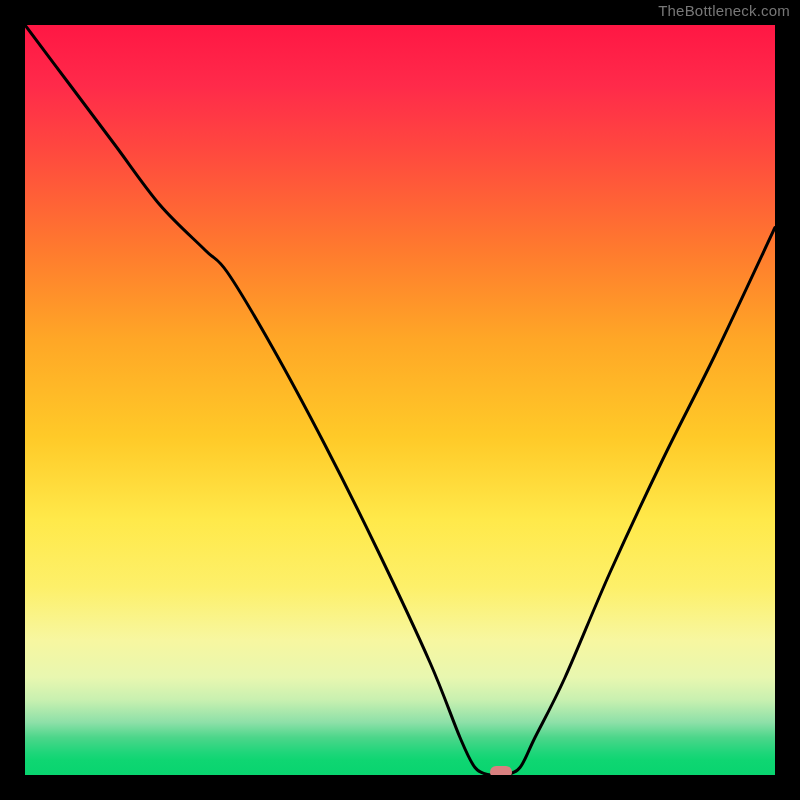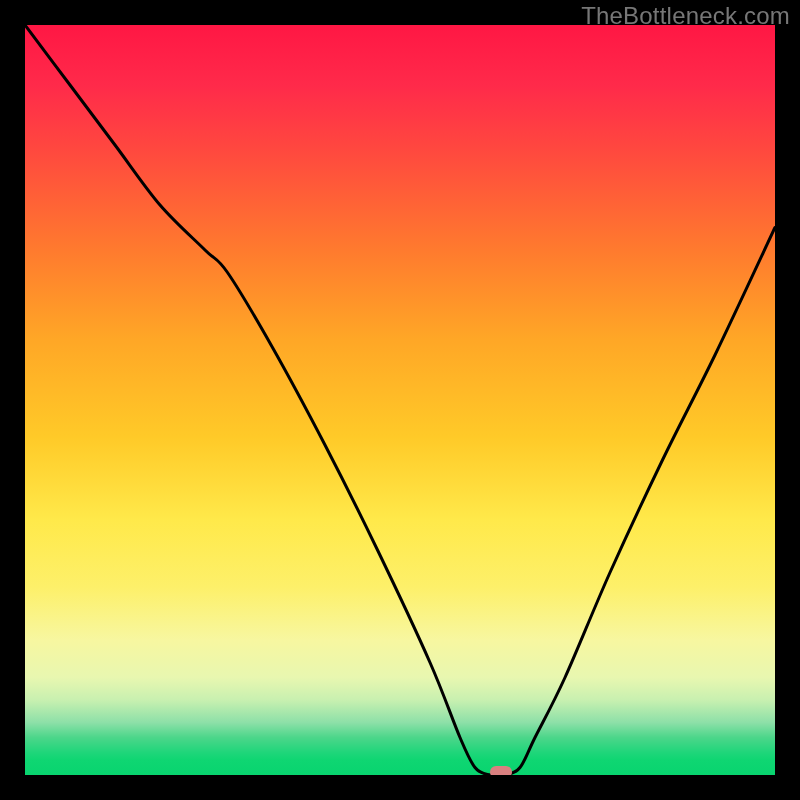--- a/index.html
+++ b/index.html
@@ -15,21 +15,21 @@
     position: relative;
     width: 800px;
     height: 800px;
     background: #000;
   }
   .watermark {
     position: absolute;
     top: 2px;
     right: 10px;
     color: #777;
-    font-size: 24px;
+    font-size: 15px;
     font-weight: 500;
     letter-spacing: 0.2px;
     user-select: none;
   }
   .plot-area {
     position: absolute;
     left: 25px;
     top: 25px;
     width: 750px;
     height: 750px;

